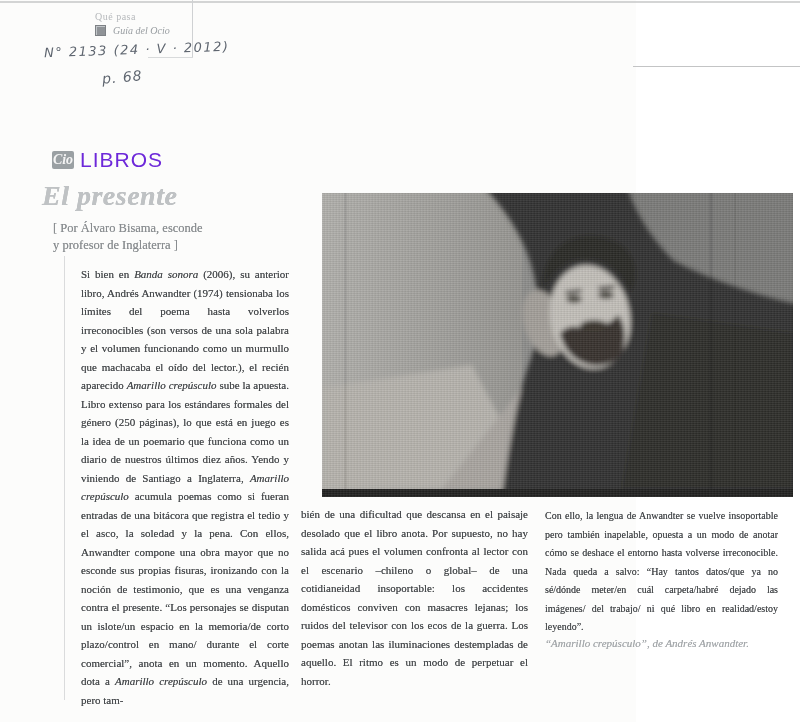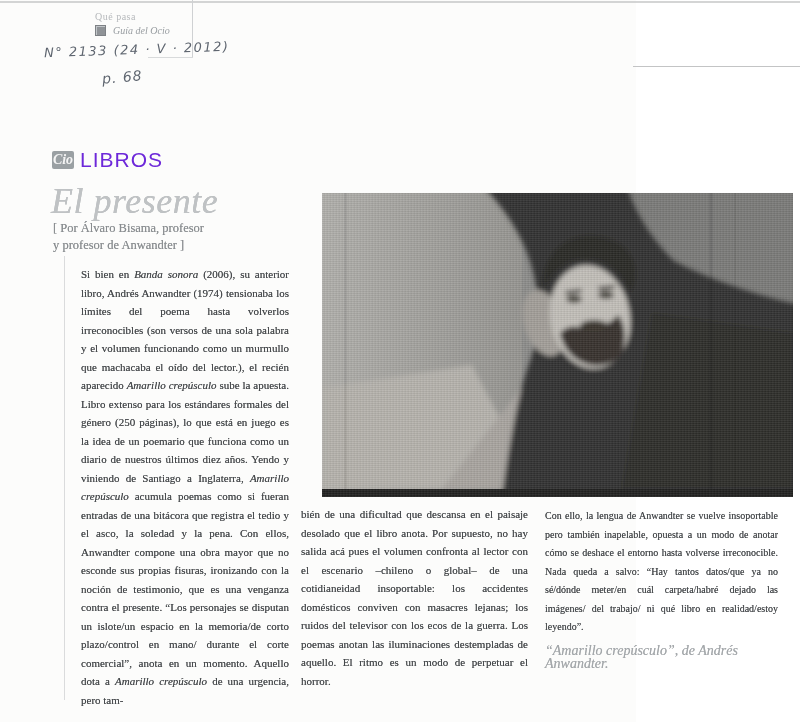--- a/index.html
+++ b/index.html
@@ -26,42 +26,42 @@
   .hw{position:absolute;font-family:"DejaVu Sans",sans-serif;font-style:italic;color:#5f6670;}
   .hw-num{left:44px;top:42px;font-size:13px;letter-spacing:1.5px;transform:rotate(-2deg);}
   .hw-page{left:102px;top:69px;font-size:14px;letter-spacing:1px;transform:rotate(-5deg);}
 
   
   .section-header{position:absolute;left:52px;top:148px;display:flex;align-items:center;gap:6px;}
   .section-icon{display:inline-flex;align-items:center;justify-content:center;width:22px;height:18px;background:#9aa0a3;border-radius:2px;color:#f4f4f4;font-family:"Liberation Serif",serif;font-style:italic;font-weight:bold;font-size:14px;}
   .section-label{font-family:"Liberation Sans",sans-serif;font-size:21px;color:#6d28d9;letter-spacing:1px;}
 
   
-  .title{position:absolute;left:51px;top:180px;margin:0;font-family:"Liberation Serif",serif;font-style:italic;font-weight:400;font-size:36px;color:#bfc2c4;letter-spacing:.5px;text-shadow:0 0 .6px rgba(170,173,175,.9);}
+  .title{position:absolute;left:42px;top:180px;margin:0;font-family:"Liberation Serif",serif;font-style:italic;font-weight:700;font-size:28px;color:#bfc2c4;letter-spacing:.5px;text-shadow:0 0 .6px rgba(170,173,175,.9);}
   .byline{position:absolute;left:53px;top:220px;font-size:12.5px;line-height:17px;color:#898d90;text-shadow:0 0 .4px rgba(120,124,127,.7);}
 
   
   .photo{position:absolute;left:322px;top:193px;width:471px;height:304px;}
   .photo svg{display:block;}
   .photo::after{content:"";position:absolute;inset:0;
     background-image:
       repeating-linear-gradient(0deg, rgba(255,255,255,.05) 0 1px, rgba(0,0,0,.045) 1px 2px),
       repeating-linear-gradient(90deg, rgba(255,255,255,.035) 0 1px, rgba(0,0,0,.035) 2px 3px);
     pointer-events:none;}
 
   
   .col{position:absolute;font-size:11px;line-height:18.5px;text-align:justify;color:#45484b;
        text-shadow:0 0 .5px rgba(62,65,68,.75);hyphens:auto;}
   .col .ital{font-style:italic;}
   .col1{left:81px;top:265px;width:208px;}
   .col2{left:301px;top:505px;width:227px;}
   .col3wrap{position:absolute;left:545px;top:507px;width:233px;}
   .col3{position:static;font-size:10px;line-height:18.5px;text-align:justify;color:#45484b;
         text-shadow:0 0 .5px rgba(62,65,68,.75);hyphens:auto;}
-  .caption{margin-top:7px;font-size:14px;line-height:13.5px;font-style:italic;color:#a3a7aa;text-shadow:0 0 .4px rgba(150,154,157,.7);}
+  .caption{font-size:11px;line-height:13.5px;font-style:italic;color:#a3a7aa;text-shadow:0 0 .4px rgba(150,154,157,.7);}
 </style>
 </head>
 <body>
 
 <div class="page">
 
   <div class="top-edge-line"></div>
   <div class="slip-vline"></div>
   <div class="slip-hline"></div>
   <div class="tr-line"></div>
@@ -80,22 +80,22 @@
   <div class="section-header">
     <span class="section-icon">
         <span>Cio</span>
       </span>
     <span class="section-label">LIBROS</span>
   </div>
 
   <h1 class="title">El presente</h1>
 
   <div class="byline">
-    <div>[ Por Álvaro Bisama, profesor</div>
-    <div>y profesor de Anwandter ]</div>
+    <div>[ Por Álvaro Bisama, esconde</div>
+    <div>y profesor de Inglaterra ]</div>
   </div>
 
   <div class="photo">
     <svg width="471" height="304" viewBox="0 0 471 304" xmlns="http://www.w3.org/2000/svg">
       <defs>
         <linearGradient id="wall" x1="0" y1="0" x2="1" y2="0">
           <stop offset="0" stop-color="#b1b0ac"></stop>
           <stop offset="1" stop-color="#969591"></stop>
         </linearGradient>
         <filter id="soft" x="-20%" y="-20%" width="140%" height="140%">

